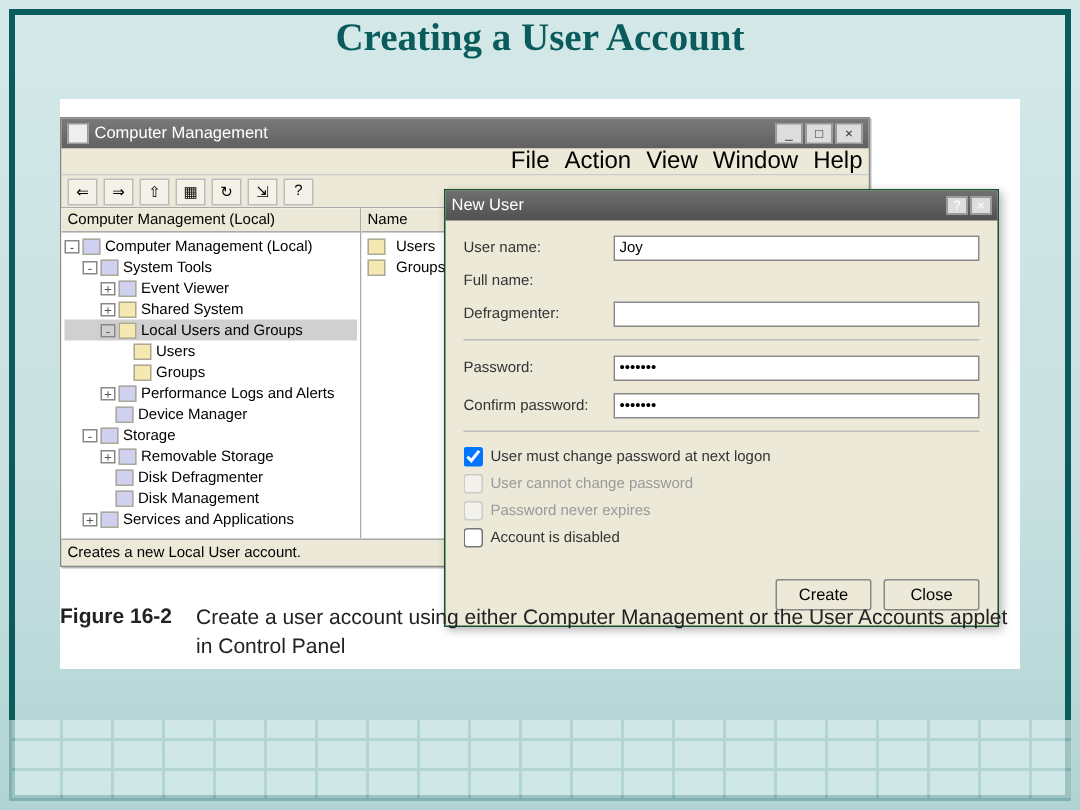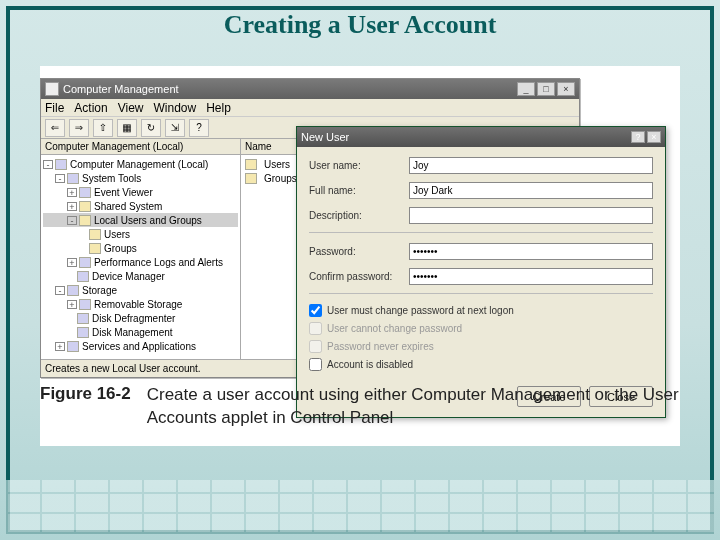--- a/index.html
+++ b/index.html
@@ -34,21 +34,21 @@
   }
   .titlebar .ticon { width: 14px; height: 14px; background: #eee; margin-right: 4px; border: 1px solid #999; }
   .titlebar .spacer { flex: 1; }
   .winbtn {
     width: 18px; height: 14px; background: #ddd; border: 1px solid #999;
     margin-left: 2px; display: flex; align-items: center; justify-content: center;
     font-size: 9px; color: #333; cursor: pointer;
   }
   .menubar {
     height: 18px; background: #ece9d8; display: flex; align-items: center;
-    padding: 0 4px; gap: 10px; font-size: 12px; border-bottom: 1px solid #ccc;
+    padding: 0 4px; gap: 10px; font-size: 16px; border-bottom: 1px solid #ccc; justify-content: flex-end;
   }
   .menubar span { cursor: pointer; }
   .toolbar {
     height: 22px; background: #ece9d8; display: flex; align-items: center;
     padding: 0 4px; gap: 4px; border-bottom: 1px solid #aaa;
   }
   .tbtn {
     width: 20px; height: 18px; border: 1px solid #bbb; background: #f4f2e8;
     display: flex; align-items: center; justify-content: center; font-size: 10px;
     cursor: pointer;
@@ -109,22 +109,22 @@
   .check-row input { margin: 0; }
   .dlg-buttons {
     position: absolute; bottom: 10px; right: 12px; display: flex; gap: 8px;
   }
   .btn {
     min-width: 64px; height: 21px; border: 1px solid #888; background: #ece9d8;
     font-size: 11px; display: flex; align-items: center; justify-content: center;
     cursor: pointer; border-radius: 2px;
   }
   .caption {
-    position: absolute; left: 0; bottom: 16px; right: 0;
-    font-family: Helvetica, Arial, sans-serif; font-size: 17px; color: #222;
+    position: absolute; left: 0; bottom: 6px; right: 0;
+    font-family: Helvetica, Arial, sans-serif; font-size: 14px; color: #222;
     display: flex; gap: 16px;
   }
   .caption .fig-label { font-weight: bold; white-space: nowrap; }
   .caption .fig-text { flex: 1; line-height: 1.35; }
   .deco {
     position: absolute; left: 6px; right: 6px; bottom: 6px; height: 54px;
     background:
       linear-gradient(90deg, rgba(255,255,255,.5) 0, rgba(255,255,255,.5) 100%),
       repeating-linear-gradient(90deg, #6aa 0 2px, transparent 2px 34px),
       repeating-linear-gradient(0deg, #6aa 0 2px, transparent 2px 20px),
@@ -269,24 +269,23 @@
       <span class="helpbox">?</span>
       <span class="helpbox">×</span>
     </div>
     <div class="dlg-body">
       <div class="field-row">
         <label>User name:</label>
         <input type="text" value="Joy" style="">
       </div>
       <div class="field-row">
         <label>Full name:</label>
-        <input type="text" value="Joy Dark" style="">
-      </div>
-      <div class="field-row">
-        <label>Description:</label>
+      </div>
+      <div class="field-row">
+        <label>Defragmenter:</label>
         <input type="text" value="" style="">
       </div>
       <div class="sep"></div>
       <div class="field-row">
         <label>Password:</label>
         <input type="password" value="•••••••" style="">
       </div>
       <div class="field-row">
         <label>Confirm password:</label>
         <input type="password" value="•••••••" style="">

